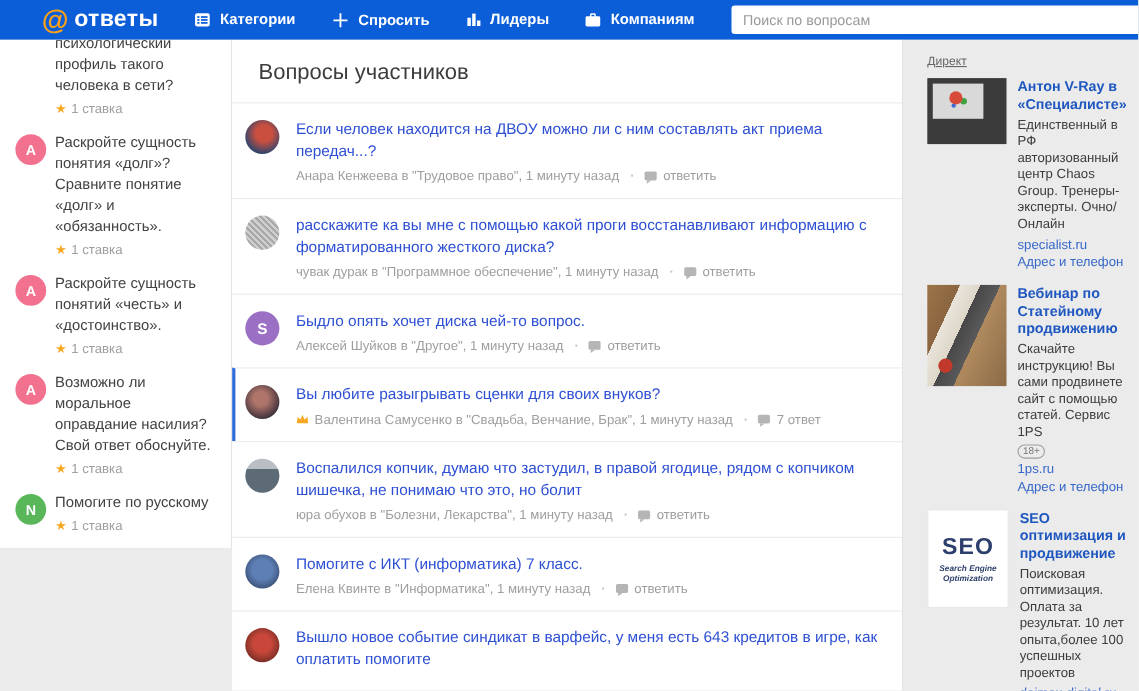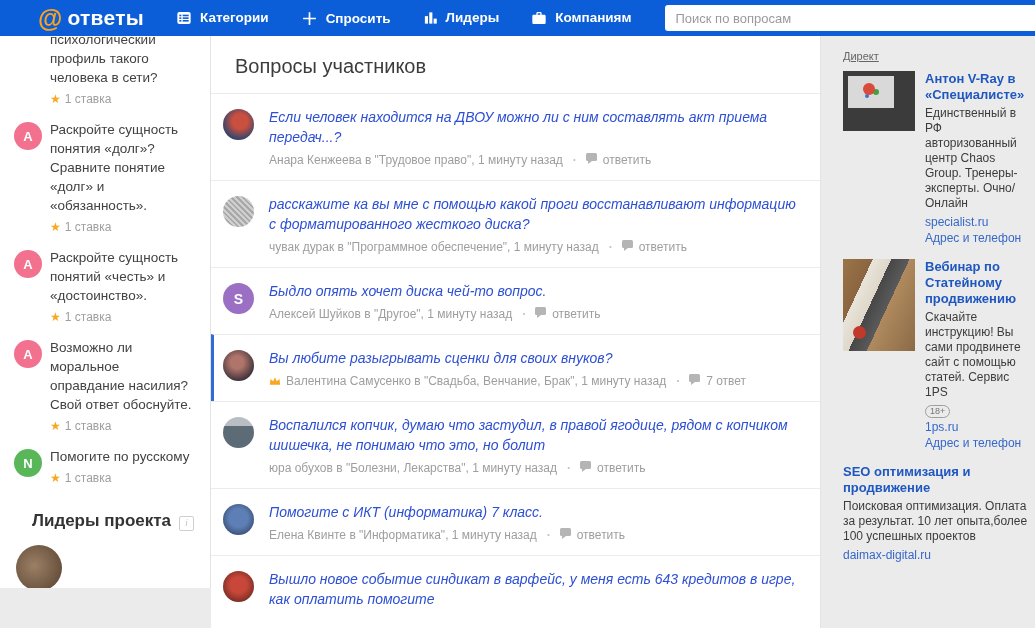--- a/index.html
+++ b/index.html
@@ -13,21 +13,21 @@
   .logo .lt{color:#fff;font-size:21px;font-weight:bold;margin-left:5px;letter-spacing:.3px;}
   .nav{display:flex;align-items:flex-start;margin-left:32px;}
   .nav-item{display:flex;align-items:center;margin-right:32px;cursor:pointer;}
   .nav-item svg{display:block;}
   .nav-item .nl{color:#fff;font-size:13.5px;font-weight:bold;margin-left:8px;}
   .search{position:relative;margin-left:2px;}
   .search input{width:352px;height:26px;border:none;border-radius:3px;padding:0 32px 0 10px;
         font-size:13px;color:#333;font-family:"Liberation Sans",sans-serif;outline:none;}
   .search input::placeholder{color:#9a9a9a;}
   
-  .sb{position:absolute;left:0;top:36px;width:210px;height:552px;background:#fff;
+  .sb{position:absolute;left:0;top:36px;width:210px;height:462px;background:#fff;
       border-right:1px solid #e3e3e3;overflow:hidden;}
   .teaser{position:relative;padding:0 14px 0 50px;margin-top:14px;}
   .teaser.first{margin-top:-6px;}
   .t-av{position:absolute;left:14px;top:2px;width:28px;height:28px;border-radius:50%;
         color:#fff;font-size:13px;font-weight:bold;display:flex;align-items:center;justify-content:center;}
   .t-txt{font-size:13.5px;line-height:19px;color:#424242;cursor:pointer;}
   .stake{margin-top:5px;font-size:12px;color:#9e9e9e;}
   .star::before{content:"★";color:#f7a820;font-size:12px;margin-right:4px;}
   .ldr-h{display:flex;align-items:flex-end;margin:26px 14px 14px 32px;}
   .ldr-h .lh-t{font-size:17px;font-weight:bold;color:#333;}
@@ -46,24 +46,24 @@
   .tabs{display:flex;padding:13px 24px 0;}
   .tab{font-size:14px;color:#3567d6;margin-right:30px;padding-bottom:11px;cursor:pointer;}
   .tab.active{color:#3c3c3c;border-bottom:3px solid #2e6cd9;}
   .q-row{position:relative;display:flex;padding:13px 20px 13px 12px;}
   .q-row + .q-row{border-top:1px solid #ececec;}
   .q-row.hl{border-left:3px solid #2e6cd9;padding-left:9px;}
   .q-av{width:31px;height:31px;border-radius:50%;flex:none;margin-right:15px;margin-top:2px;
         color:#fff;font-size:14px;font-weight:bold;display:flex;align-items:center;
         justify-content:center;cursor:pointer;}
   .q-body{min-width:0;}
-  .q-title{font-size:14px;line-height:20px;color:#2d4fd3;cursor:pointer;font-style:italic;}
+  .q-title{font-size:14px;line-height:20px;color:#2d4fd3;cursor:pointer;}
   .q-meta{margin-top:6px;font-size:12px;color:#9e9e9e;display:flex;align-items:center;flex-wrap:wrap;}
   .crown{display:inline-block;margin-right:5px;line-height:0;}
-  .act{display:inline-flex;cursor:pointer;color:#9e9e9e;}
+  .act{display:inline-flex;align-items:center;cursor:pointer;color:#9e9e9e;}
   .act .dot::before{content:"·";color:#c2c2c2;margin:0 9px 0 10px;font-weight:bold;}
   .bubble{position:relative;display:inline-block;width:11px;height:8px;background:#b5b5b5;
         border-radius:1.5px;margin-right:6px;}
   .bubble::after{content:"";position:absolute;left:2px;bottom:-3px;width:0;height:0;
         border-top:3px solid #b5b5b5;border-right:4px solid transparent;}
   
   .ads{position:absolute;left:843px;top:46px;width:192px;}
   .ads-label{display:inline-block;font-size:11px;color:#666;text-decoration:underline;
         margin-bottom:9px;cursor:pointer;}
   .ad{display:flex;margin-bottom:13px;}
@@ -325,20 +325,24 @@
       <div class="ad-txt">
         <div class="ad-title">Вебинар по Статейному продвижению</div>
         <div class="ad-desc">Скачайте инструкцию! Вы сами продвинете сайт с помощью статей. Сервис 1PS</div>
         <div><span class="age">18+</span></div>
         <div class="ad-link">1ps.ru</div>
         <div class="ad-link">Адрес и телефон</div>
       </div>
     </div>
 
     <div class="ad">
+      <div class="thumb th3">
+        <span class="t3a">SEO</span>
+        <span class="t3b">Search Engine Optimization</span>
+      </div>
       <div class="ad-txt">
         <div class="ad-title">SEO оптимизация и продвижение</div>
         <div class="ad-desc">Поисковая оптимизация. Оплата за результат. 10 лет опыта,более 100 успешных проектов</div>
         <div class="ad-link dm">daimax-digital.ru</div>
 
       </div>
     </div>
 
     
   </div>

